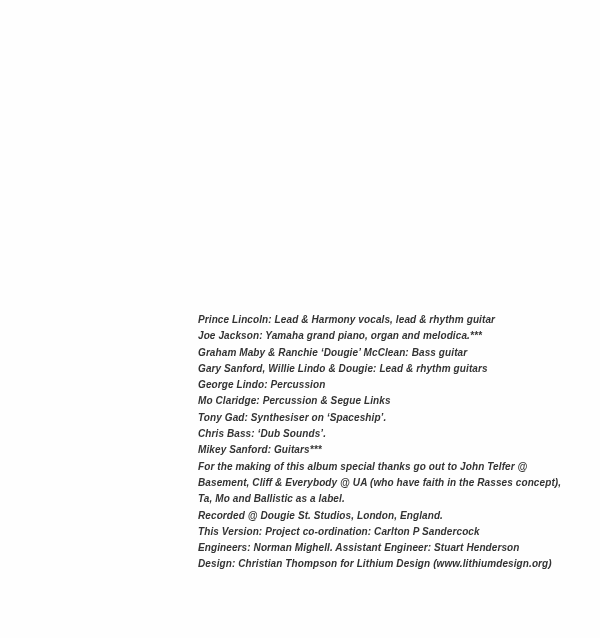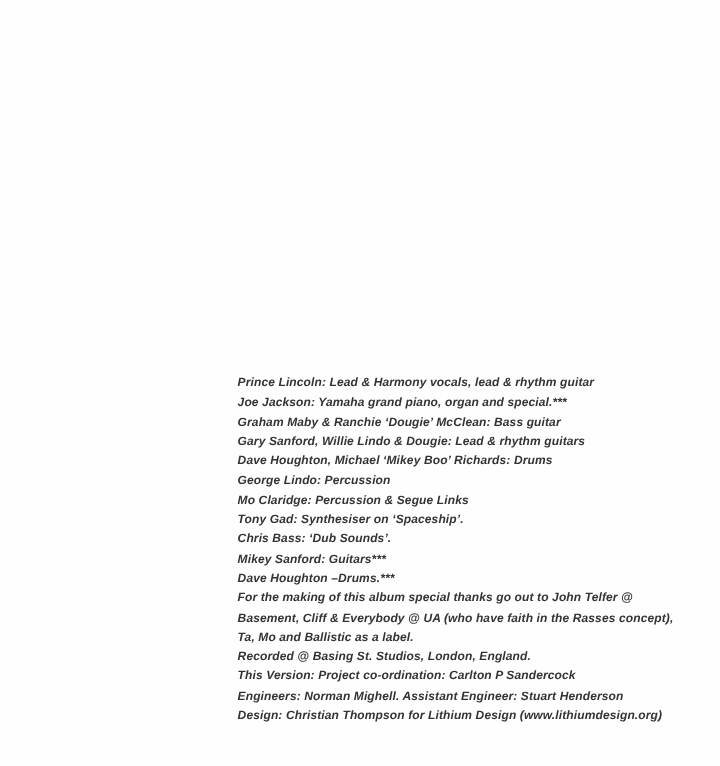--- a/index.html
+++ b/index.html
@@ -35,32 +35,30 @@
     letter-spacing: 0.01em;
     white-space: pre-wrap;
   }
 </style>
 </head>
 <body>
 
 <div class="page">
   <div class="credits">
     <div class="credit-line">Prince Lincoln: Lead &amp; Harmony vocals, lead &amp; rhythm guitar</div>
-    <div class="credit-line">Joe Jackson: Yamaha grand piano, organ and special.***</div>
+    <div class="credit-line">Joe Jackson: Yamaha grand piano, organ and melodica.***</div>
     <div class="credit-line">Graham Maby &amp; Ranchie ‘Dougie’ McClean: Bass guitar</div>
     <div class="credit-line">Gary Sanford, Willie Lindo &amp; Dougie: Lead &amp; rhythm guitars</div>
-    <div class="credit-line">Dave Houghton, Michael ‘Mikey Boo’ Richards: Drums</div>
     <div class="credit-line">George Lindo: Percussion</div>
     <div class="credit-line">Mo Claridge: Percussion &amp; Segue Links</div>
     <div class="credit-line">Tony Gad: Synthesiser on ‘Spaceship’.</div>
     <div class="credit-line">Chris Bass: ‘Dub Sounds’.</div>
     <div class="credit-line">Mikey Sanford: Guitars***</div>
-    <div class="credit-line">Dave Houghton –Drums.***</div>
     <div class="credit-line">For the making of this album special thanks go out to John Telfer @
 Basement, Cliff &amp; Everybody @ UA (who have faith in the Rasses concept),
 Ta, Mo and Ballistic as a label.</div>
-    <div class="credit-line">Recorded @ Basing St. Studios, London, England.</div>
+    <div class="credit-line">Recorded @ Dougie St. Studios, London, England.</div>
     <div class="credit-line">This Version: Project co-ordination: Carlton P Sandercock</div>
     <div class="credit-line">Engineers: Norman Mighell. Assistant Engineer: Stuart Henderson</div>
     <div class="credit-line">Design: Christian Thompson for Lithium Design (www.lithiumdesign.org)</div>
 
   </div>
 </div>
 
 </body></html>

